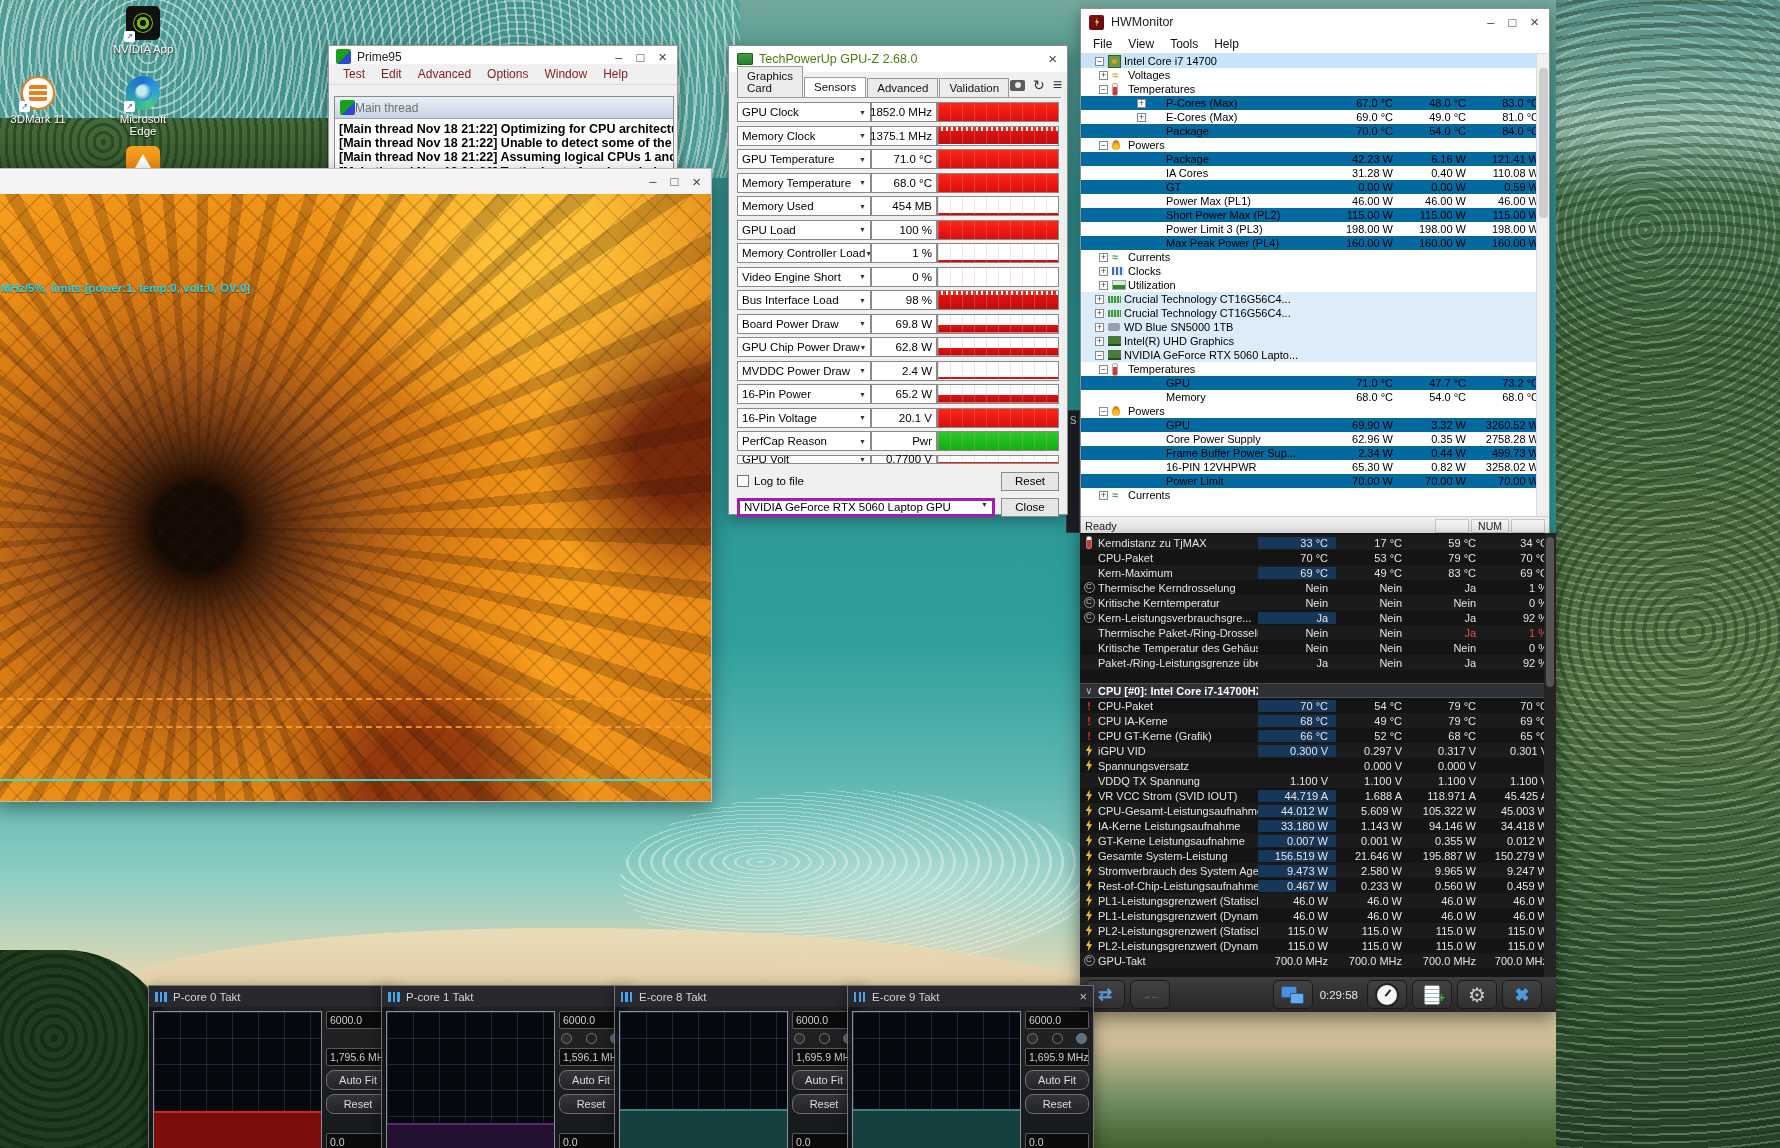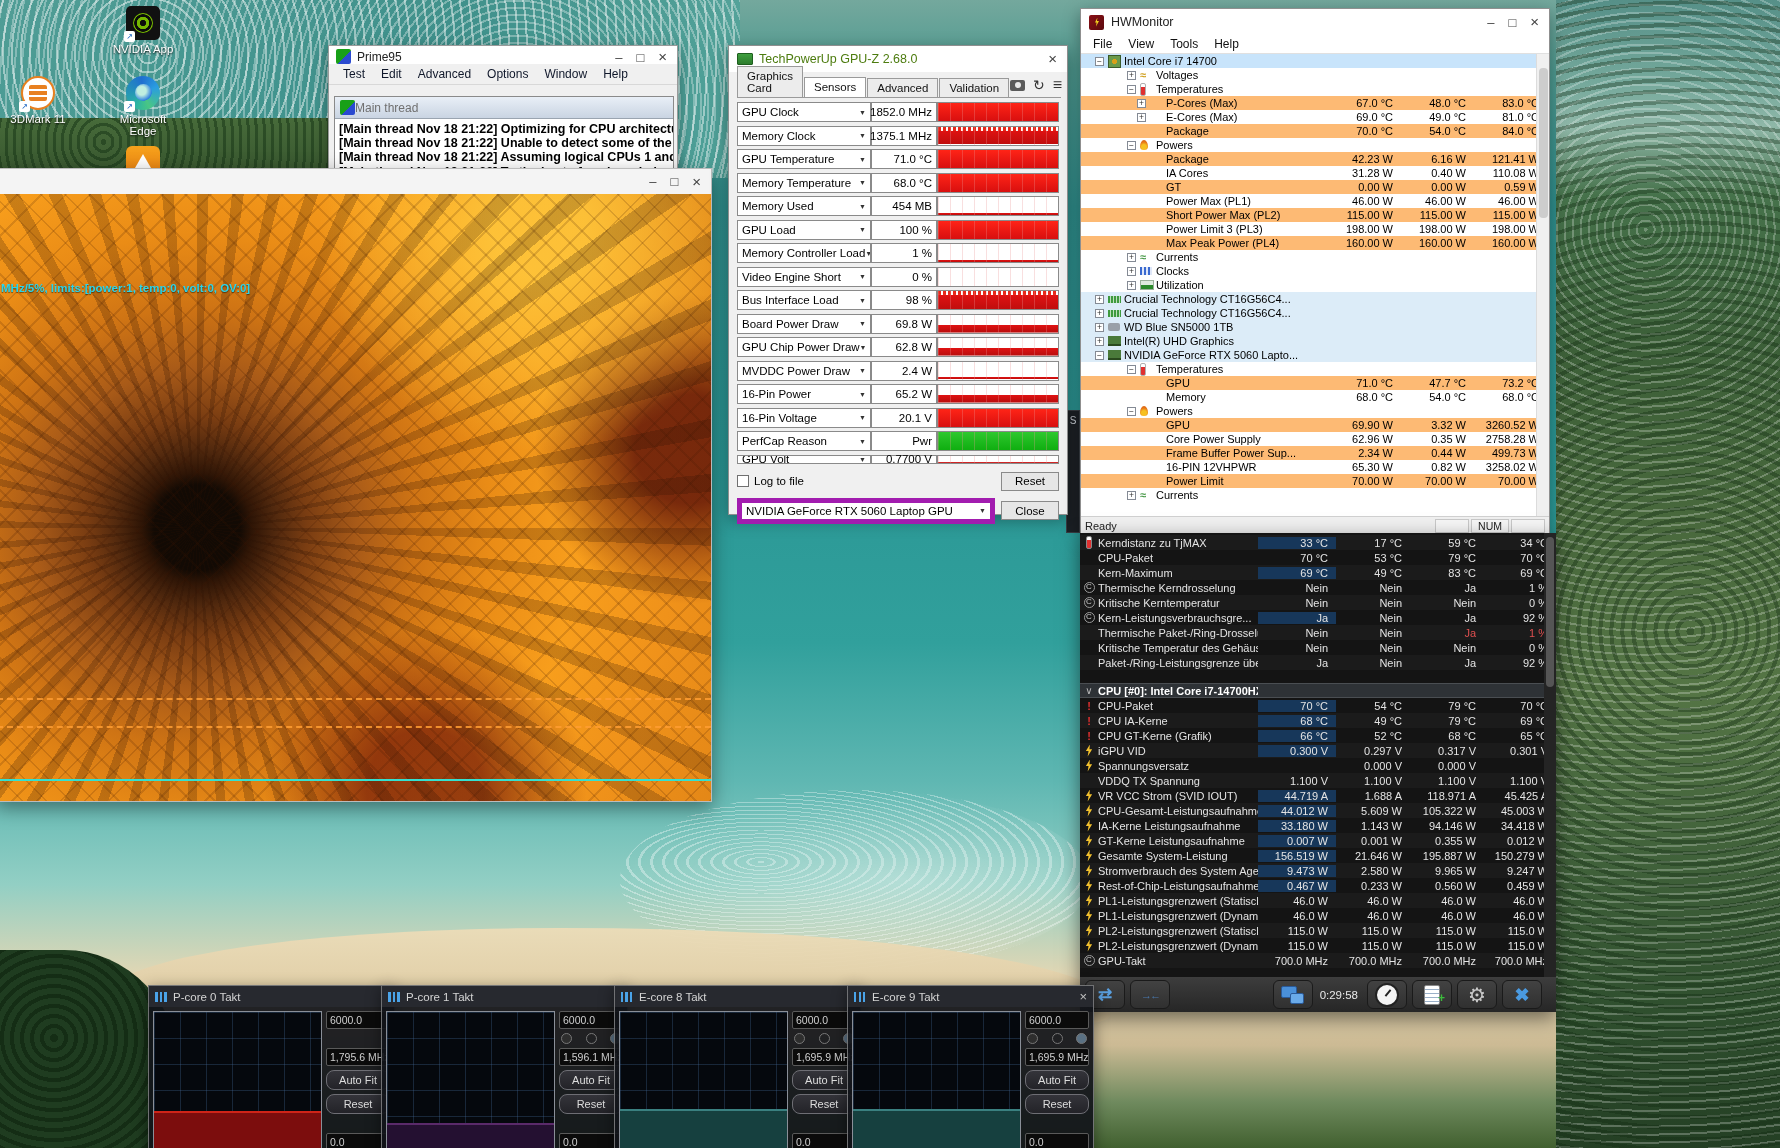--- a/index.html
+++ b/index.html
@@ -46,21 +46,21 @@
 .winbtns{display:flex;gap:14px;align-items:center;margin-left:auto;padding-right:10px;color:#444}
 .wb{font-size:13px;line-height:13px;cursor:pointer}
 .wb.min::before{content:"–"} .wb.max::before{content:"□"} .wb.cls::before{content:"×";font-size:15px}
 
 
 .prime{position:absolute;left:328px;top:45px;width:350px;height:420px;background:#f0f0f0;border:1px solid #9a9a9a;z-index:3;box-shadow:0 4px 14px rgba(0,0,0,.35)}
 .prime-tb{display:flex;align-items:flex-end;height:18px;background:#fff;padding-left:7px;gap:6px}
 .prime-ic{width:15px;height:15px;background:linear-gradient(135deg,#18a018 55%,#2a4ad0 55%);border-radius:2px;color:#fff;font-size:9px;font-weight:700;text-align:center;line-height:15px}
 .prime-title{font-size:12px;color:#222}
 .prime-menu{display:flex;height:21px;align-items:center;background:#f0f0f0;border-bottom:1px solid #d8d8d8;padding-left:6px}
-.prime-menu .mi{font-size:12px;color:#0f172a;padding:0 8px;cursor:pointer}
+.prime-menu .mi{font-size:12px;color:#7f1d1d;padding:0 8px;cursor:pointer}
 .p95child{position:absolute;left:5px;top:50px;width:340px;height:360px;border:1px solid #8a8a8a;background:#fff}
 .p95ctb{display:flex;align-items:center;height:22px;background:linear-gradient(#e9eff7,#c9d4e2);border-bottom:1px solid #9aa4b0;padding-left:5px}
 .p95ctb .t{font-size:12px;color:#707070}
 .p95log{padding:3px 2px 0 4px;overflow:hidden}
 .logline{font-size:12.5px;font-weight:700;color:#000;white-space:nowrap;line-height:14.2px}
 
 
 .furmark{position:absolute;left:-4px;top:168px;width:716px;height:634px;border:1px solid #bcbcbc;background:#fff;z-index:4;box-shadow:0 6px 18px rgba(0,0,0,.4)}
 .fm-tb{display:flex;align-items:center;height:25px;background:#f4f4f4}
 .fm-body{position:relative;width:100%;height:607px;overflow:hidden;background:
@@ -102,45 +102,45 @@
 .g-red-noisy .gz-graph{background:repeating-linear-gradient(90deg,#e8281a 0 3px,#fff 3px 5px) top/100% 22% no-repeat,linear-gradient(#e01212,#c00d0d) bottom/100% 78% no-repeat,#fff}
 .g-red-half .gz-graph{background:linear-gradient(#e01212,#b80c0c) bottom/100% 42% no-repeat,#fff}
 .g-red-low .gz-graph{background:linear-gradient(#e01212,#b80c0c) bottom/100% 13% no-repeat,#fff}
 .g-empty .gz-graph{background:#fff}
 .g-green .gz-graph{background:linear-gradient(180deg,#2ec82e,#0fae10)}
 .gz-foot1{display:flex;align-items:center;margin:8px 8px 0 8px}
 .gz-chk{width:12px;height:12px;border:1px solid #707070;background:#fff;margin-right:5px}
 .gz-chklbl{font-size:11.5px;color:#000}
 .gz-btn{margin-left:auto;width:58px;height:19px;background:#e6e6e6;border:1px solid #8a8a8a;font-size:11.5px;font-family:inherit;cursor:pointer}
 .gz-foot2{display:flex;align-items:center;margin:7px 8px 0 8px;gap:6px}
-.gz-sel{flex:1;height:26px;border:5px solid #a21caf;background:#fff;display:flex;align-items:center;font-size:11.5px;padding:0 4px;white-space:nowrap;overflow:hidden;position:relative}
+.gz-sel{flex:1;height:19px;border:3px solid #a21caf;background:#fff;display:flex;font-size:11.5px;padding:0 4px;white-space:nowrap;overflow:hidden;position:relative}
 .gz-sel::after{content:"▼";font-size:7px;color:#333;position:absolute;right:4px}
 .gz-btn2{width:58px;height:19px;background:#e6e6e6;border:1px solid #8a8a8a;font-size:11.5px;font-family:inherit;cursor:pointer}
 
 
 .hwm{position:absolute;left:1080px;top:8px;width:470px;height:527px;background:#fff;border:1px solid #8f8f8f;z-index:5;box-shadow:0 5px 16px rgba(0,0,0,.35);display:flex;flex-direction:column}
 .hwm-tb{display:flex;align-items:center;height:26px;background:#fff;padding-left:8px;gap:7px}
 .hwm-ic{width:15px;height:15px;background:linear-gradient(135deg,#8a1016,#5a0a0e);border-radius:2px;position:relative}
 .hwm-ic::after{content:"";position:absolute;left:6px;top:3px;width:4px;height:9px;background:#f0d020;clip-path:polygon(60% 0,0 55%,40% 55%,25% 100%,100% 40%,50% 40%)}
 .hwm-title{font-size:12.5px;color:#222}
 .hwm-menu{display:flex;height:19px;align-items:center;border-bottom:1px solid #e0e0e0;padding-left:4px}
 .hwm-menu .mi{font-size:12px;padding:0 8px;color:#111;cursor:pointer}
 .hwm-head{display:flex;height:17px;background:linear-gradient(#fdfdfd,#f0f0f0);border-bottom:1px solid #cfcfcf;font-size:11.5px;color:#222}
 .hwm-head .hc{padding:1px 6px;border-right:1px solid #d8d8d8}
 .hc.c-sensor{width:215px}.hc.c-val{width:73px}.hc.c-min{width:73px}.hc.c-max{width:73px}
 .hwm-body{flex:1;overflow:hidden;position:relative}
 .hmrow{display:flex;align-items:center;height:14px;font-size:11px;color:#000}
-.hmrow.stripe{background:#fdba74}
+.hmrow.stripe{background:#0369a1}
 .hmrow.sel{background:#c8e4fb}
 .hmrow.dev{background:#dcecf8}
 .hmrow .exp{width:9px;height:9px;border:1px solid #848a94;background:#fff;font-size:8.5px;line-height:7px;text-align:center;color:#333;margin-right:4px;visibility:hidden;flex:none}
 .hmrow.exp-plus .exp,.hmrow.exp-minus .exp{visibility:visible}
 .hmrow.exp-plus .exp::before{content:"+"}
 .hmrow.exp-minus .exp::before{content:"−"}
-.hmrow.lv0{padding-left:14px}.hmrow.lv1{padding-left:46px}.hmrow.lv2{padding-left:56px}
+.hmrow.lv0{padding-left:14px}.hmrow.lv1{padding-left:18px}.hmrow.lv2{padding-left:56px}
 .hmrow .hicon{width:16px;flex:none;display:flex;align-items:center;justify-content:flex-start}
 .hmrow .hicon::before{display:block}
 .ic-chip .hicon::before{content:"";width:11px;height:11px;background:radial-gradient(#d8a018 0 30%,#6a9a4a 32%);border:1px solid #3a5a2a}
 .ic-ram .hicon::before{content:"";width:13px;height:7px;background:repeating-linear-gradient(90deg,#3f9a3f 0 2px,#bfe0bf 2px 3px)}
 .ic-disk .hicon::before{content:"";width:12px;height:8px;background:#9aa0a8;border-radius:2px}
 .ic-gpu .hicon::before{content:"";width:13px;height:8px;background:#4a7a3a;border-bottom:2px solid #2a4a1e}
 .ic-volt .hicon::before{content:"≈";color:#d0a020;font-weight:700;font-size:11px}
 .ic-temp .hicon::before{content:"";width:4px;height:11px;background:linear-gradient(#fff 0 25%,#e03030 25%);border:1px solid #b0b0b0;border-radius:2px}
 .ic-power .hicon::before{content:"";width:8px;height:10px;background:radial-gradient(circle at 50% 70%,#f6c020 0 30%,#e87818 60%,#d05810);border-radius:50% 50% 50% 50%/65% 65% 35% 35%}
 .ic-current .hicon::before{content:"≈";color:#4a9a4a;font-weight:700;font-size:11px}

